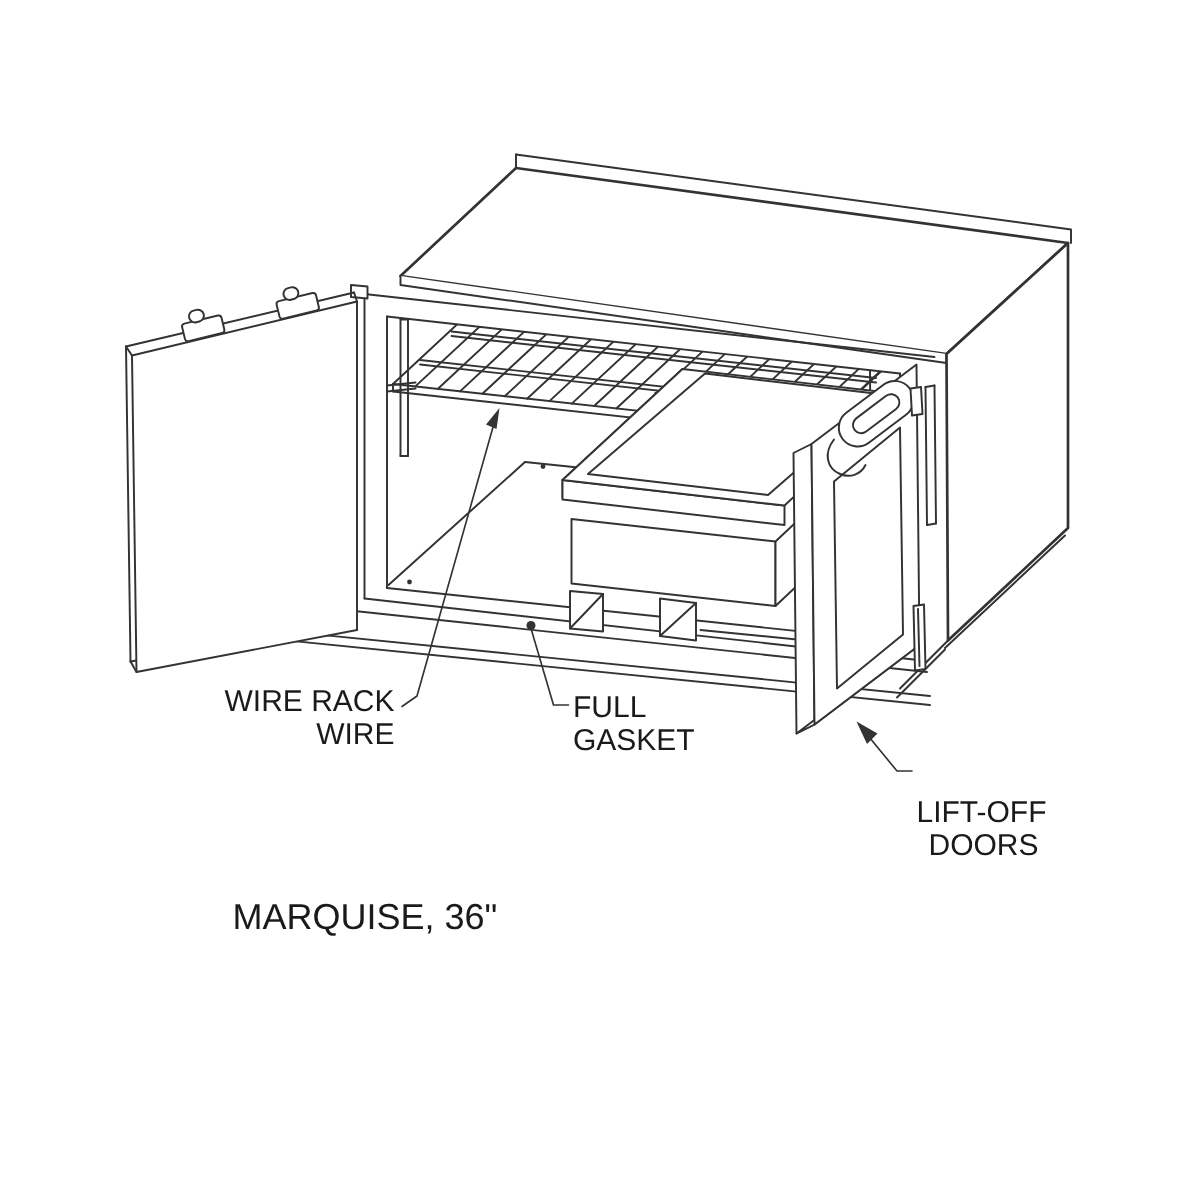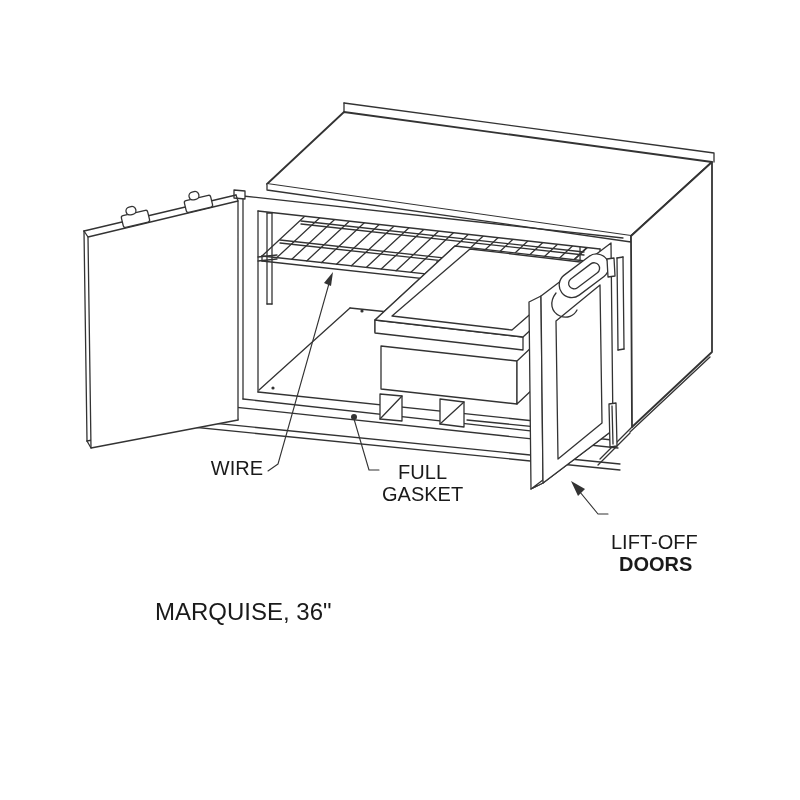--- a/index.html
+++ b/index.html
@@ -20,21 +20,21 @@
   }
   .callout.right{text-align:right;}
   .caption{
     position:absolute;
     left:155px;top:597px;
     color:#1a1a1a;
     font-size:24px;
     line-height:30px;
     white-space:nowrap;
   }
-  .indent8{padding-left:8px;font-weight:bold;}
+  .indent8{padding-left:8px;}
 </style>
 </head>
 <body>
 
 <div class="canvas">
 
   <svg class="drawing" width="800" height="800" viewBox="0 0 800 800">
     <defs>
       <clipPath id="openingClip">
         <polygon points="258,211 600,249 601,428 258,392"></polygon>
@@ -203,24 +203,25 @@
         <g>
           <path d="M608,514 L598,514 L575,486"></path>
           <polygon points="571,481 585,489 578,496" fill="#333333" stroke="none"></polygon>
         </g>
       </g>
 
     </g>
   </svg>
 
   <div class="callout right" style="left:80px; top:457px; width:183px;">
+    <div>WIRE RACK</div>
     <div>WIRE</div>
   </div>
 
-  <div class="callout" style="left:382px; top:461px;text-align:center;">
+  <div class="callout" style="left:382px; top:461px;">
     <div>FULL</div>
     <div>GASKET</div>
   </div>
 
   <div class="callout" style="left:611px; top:531px;">
     <div>LIFT-OFF</div>
     <div class="indent8">DOORS</div>
   </div>
 
   <div class="caption">

